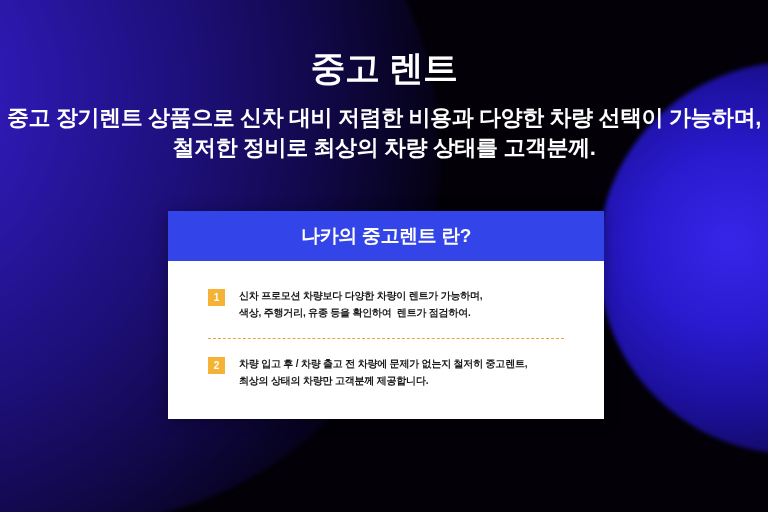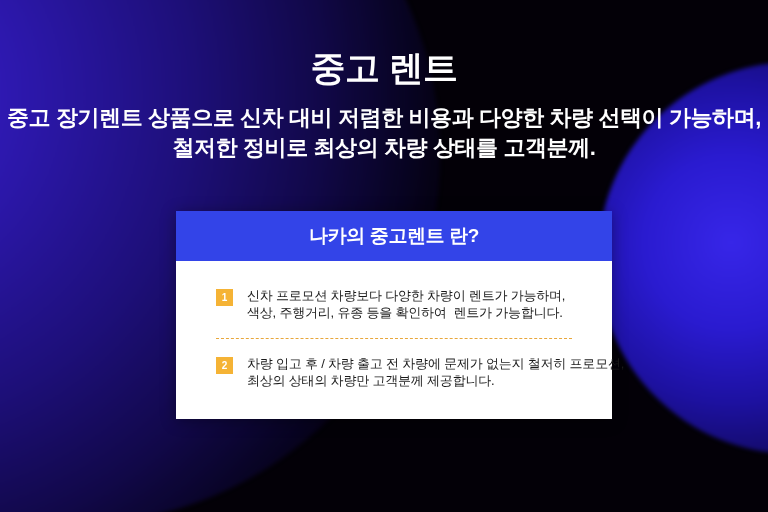--- a/index.html
+++ b/index.html
@@ -77,21 +77,21 @@
     color: #ffffff;
     line-height: 30px;
     letter-spacing: -0.4px;
   }
   #page-subtitle .sub-line {
     display: block;
   }
   
   #info-card {
     position: absolute;
-    left: 176px;
+    left: 168px;
     top: 211px;
     width: 436px;
     z-index: 6;
     background: #ffffff;
     box-shadow: 0 2px 14px rgba(0,0,0,0.35);
   }
   #card-header {
     background: #3344e8;
     height: 50px;
     display: flex;
@@ -119,25 +119,25 @@
     height: 17px;
     margin-top: 2px;
     background: #f5b335;
     color: #ffffff;
     font-size: 10px;
     font-weight: bold;
     line-height: 17px;
     text-align: center;
   }
   .item-text {
-    font-size: 13px;
+    font-size: 10px;
     color: #1a1a1a;
     line-height: 17px;
     letter-spacing: -0.2px;
-    font-weight: normal;
+    font-weight: bold;
   }
   .item-text .txt-line {
     display: block;
     white-space: pre;
   }
   #card-divider {
     border: 0;
     border-top: 1px dashed #e8a73c;
     margin: 17px 0 16px 0;
   }
@@ -161,30 +161,30 @@
   <div id="info-card">
     <div id="card-header">
       <span id="card-header-title">나카의 중고렌트 란?</span>
     </div>
     <div id="card-body">
 
       <div class="card-item">
         <span class="item-badge">1</span>
         <span class="item-text">
           <span class="txt-line">신차 프로모션 차량보다 다양한 차량이 렌트가 가능하며,</span>
-          <span class="txt-line">색상, 주행거리, 유종 등을 확인하여  렌트가 가능합니다.</span>
+          <span class="txt-line">색상, 주행거리, 유종 등을 확인하여  렌트가 점검하여.</span>
         </span>
       </div>
 
       <hr id="card-divider">
 
       <div class="card-item">
         <span class="item-badge">2</span>
         <span class="item-text">
-          <span class="txt-line">차량 입고 후 / 차량 출고 전 차량에 문제가 없는지 철저히 프로모션,</span>
+          <span class="txt-line">차량 입고 후 / 차량 출고 전 차량에 문제가 없는지 철저히 중고렌트,</span>
           <span class="txt-line">최상의 상태의 차량만 고객분께 제공합니다.</span>
         </span>
       </div>
 
     </div>
   </div>
 
 </div>
 
 </body></html>

